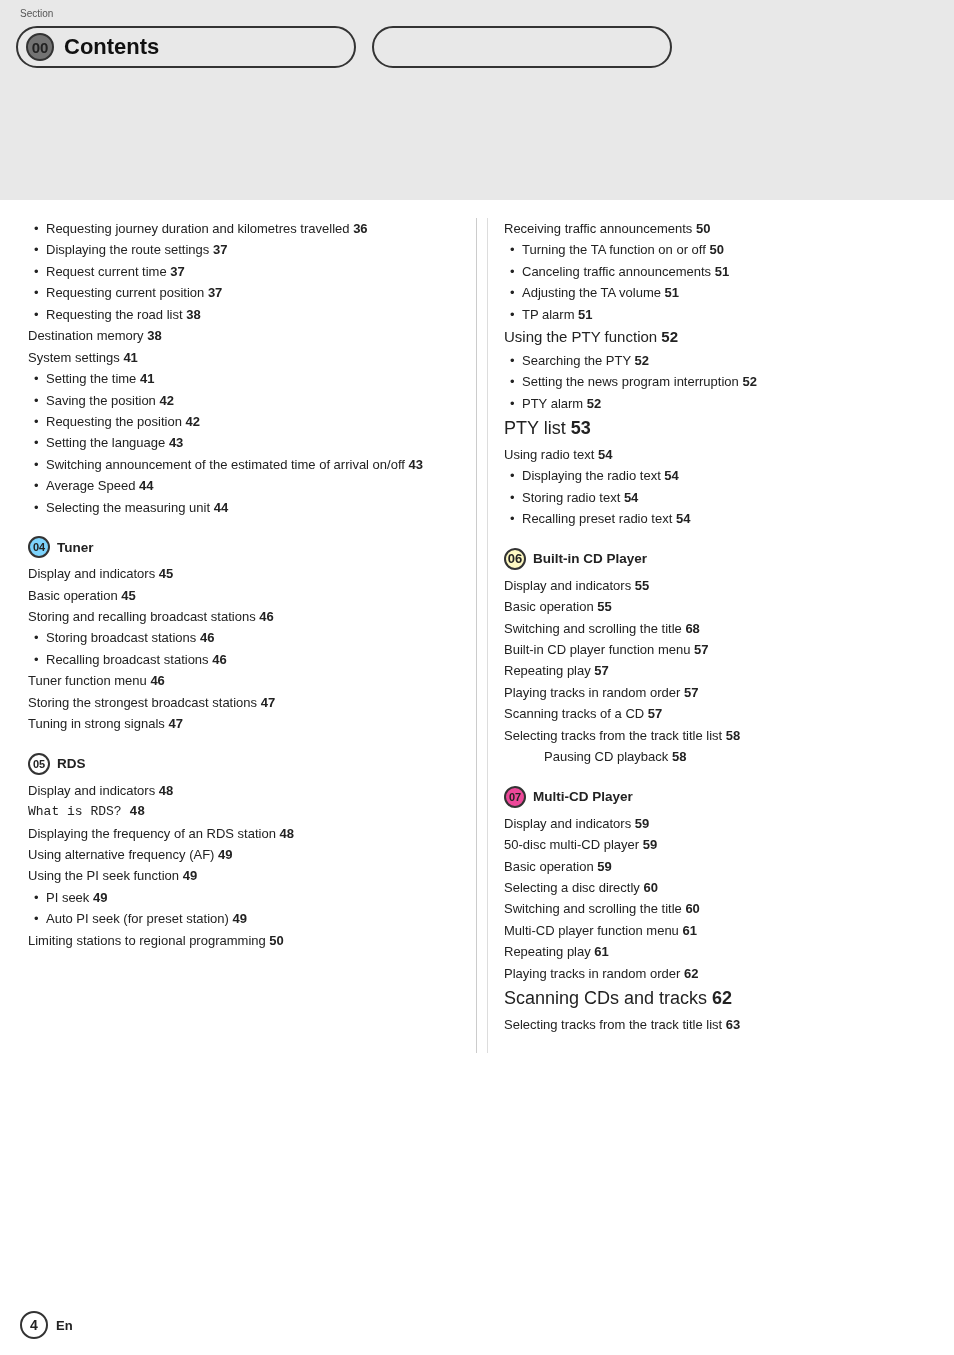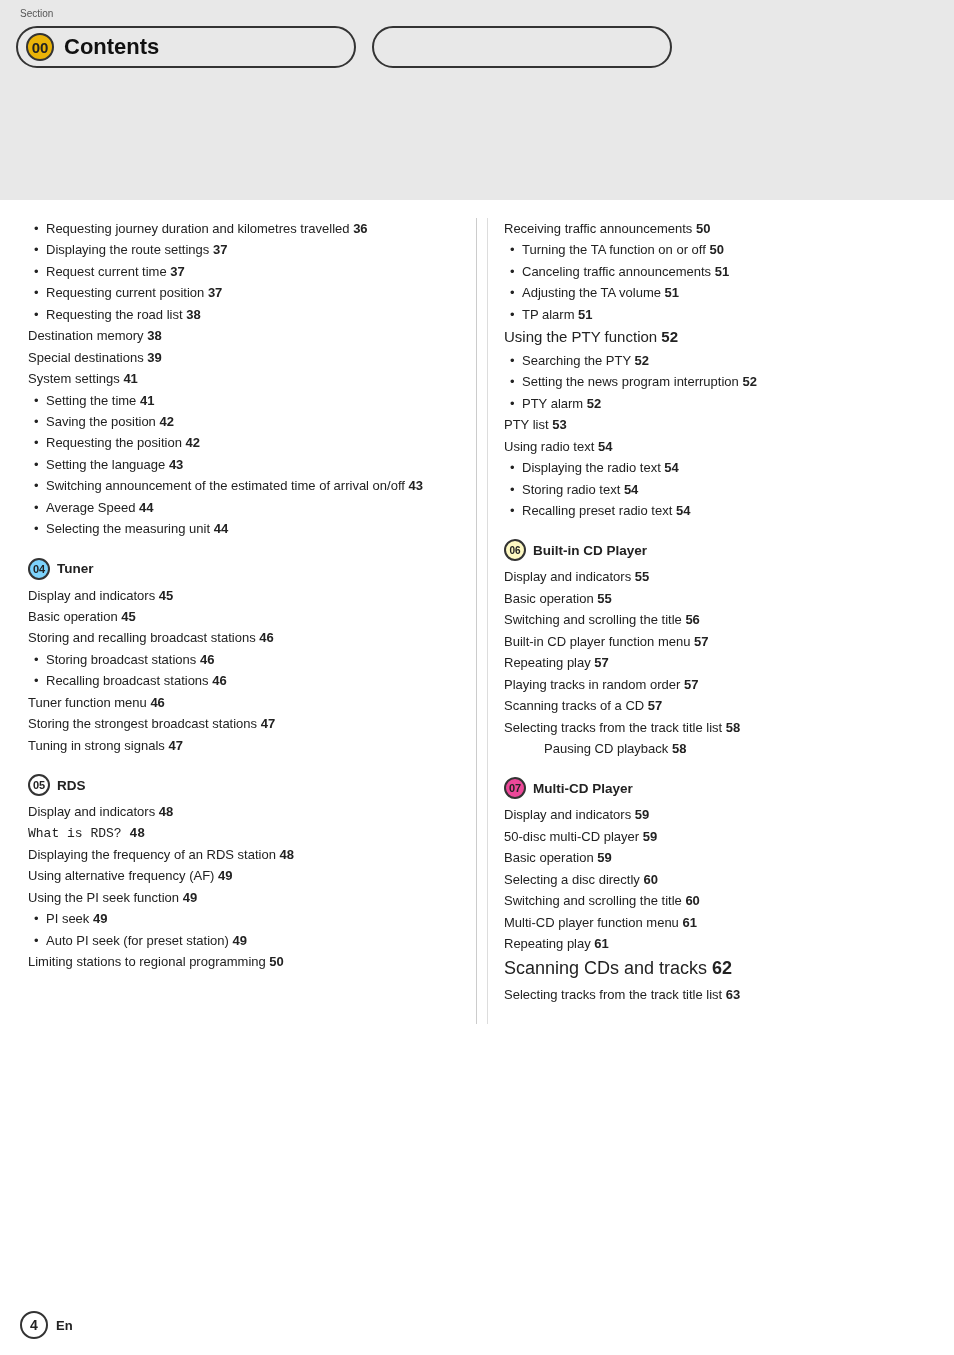--- a/index.html
+++ b/index.html
@@ -29,21 +29,21 @@
       border-left: 1px solid #ddd;
     }
   </style>
 </head>
 <body>
 
 <div style="position:relative; background:#e8e8e8; padding: 8px 16px 0 16px; height: 200px;">
   <div style="font-size:10px; color:#555; position:absolute; top:8px; left:20px;">Section</div>
   <div style="display:flex; gap:16px; margin-top:18px; align-items:center;">
     <div style="display:flex; align-items:center; border: 2px solid #333; border-radius: 22px; padding: 5px 30px 5px 8px; background: #e8e8e8; min-width: 340px;">
-      <div style="display:inline-flex; align-items:center; justify-content:center; width:28px; height:28px; border:2px solid #333; border-radius:50%; font-weight:bold; font-size:15px; background:#eab308; flex-shrink:0; margin-right:10px;">00</div>
+      <div style="display:inline-flex; align-items:center; justify-content:center; width:28px; height:28px; border:2px solid #333; border-radius:50%; font-weight:bold; font-size:15px; background:#737373; flex-shrink:0; margin-right:10px;">00</div>
       <span style="font-size:22px; font-weight:bold; color:#111;">Contents</span>
     </div>
     <div style="border: 2px solid #333; border-radius: 22px; padding: 5px 30px; background: #e8e8e8; min-width: 300px; height: 42px;"></div>
   </div>
 </div>
 
 <div class="main-content" style="display:flex; padding: 18px 28px 60px 28px; gap: 0;">
 
   <div class="col-left" style="flex:1; padding-right: 16px;">
 
@@ -57,21 +57,20 @@
       <div style="padding-left: 18px; position:relative; line-height:1.65; font-size:13px;">
         <span style="position:absolute; left:6px;">•</span>Request current time <span style="font-weight:bold;">37</span>
       </div>
       <div style="padding-left: 18px; position:relative; line-height:1.65; font-size:13px;">
         <span style="position:absolute; left:6px;">•</span>Requesting current position <span style="font-weight:bold;">37</span>
       </div>
       <div style="padding-left: 18px; position:relative; line-height:1.65; font-size:13px;">
         <span style="position:absolute; left:6px;">•</span>Requesting the road list <span style="font-weight:bold;">38</span>
       </div>
       <div style="line-height:1.65; font-size:13px;">Destination memory <span style="font-weight:bold;">38</span></div>
-      <div style="line-height:1.65; font-size:13px;">Special destinations <span style="font-weight:bold;">39</span></div>
       <div style="line-height:1.65; font-size:13px;">System settings <span style="font-weight:bold;">41</span></div>
       <div style="padding-left: 18px; position:relative; line-height:1.65; font-size:13px;">
         <span style="position:absolute; left:6px;">•</span>Setting the time <span style="font-weight:bold;">41</span>
       </div>
       <div style="padding-left: 18px; position:relative; line-height:1.65; font-size:13px;">
         <span style="position:absolute; left:6px;">•</span>Saving the position <span style="font-weight:bold;">42</span>
       </div>
       <div style="padding-left: 18px; position:relative; line-height:1.65; font-size:13px;">
         <span style="position:absolute; left:6px;">•</span>Requesting the position <span style="font-weight:bold;">42</span>
       </div>
@@ -150,61 +149,62 @@
       <div style="line-height:1.65; font-size:15px;">Using the PTY function <span style="font-weight:bold;">52</span></div>
       <div style="padding-left: 18px; position:relative; line-height:1.65; font-size:13px;">
         <span style="position:absolute; left:6px;">•</span>Searching the PTY <span style="font-weight:bold;">52</span>
       </div>
       <div style="padding-left: 18px; position:relative; line-height:1.65; font-size:13px;">
         <span style="position:absolute; left:6px;">•</span>Setting the news program interruption <span style="font-weight:bold;">52</span>
       </div>
       <div style="padding-left: 18px; position:relative; line-height:1.65; font-size:13px;">
         <span style="position:absolute; left:6px;">•</span>PTY alarm <span style="font-weight:bold;">52</span>
       </div>
-      <div style="line-height:1.65; font-size:13px;">PTY list <span style="font-weight:bold;">53</span></div>
+      <div style="line-height:1.65; font-size:18px;">PTY list <span style="font-weight:bold;">53</span></div>
       <div style="line-height:1.65; font-size:13px;">Using radio text <span style="font-weight:bold;">54</span></div>
       <div style="padding-left: 18px; position:relative; line-height:1.65; font-size:13px;">
         <span style="position:absolute; left:6px;">•</span>Displaying the radio text <span style="font-weight:bold;">54</span>
       </div>
       <div style="padding-left: 18px; position:relative; line-height:1.65; font-size:13px;">
         <span style="position:absolute; left:6px;">•</span>Storing radio text <span style="font-weight:bold;">54</span>
       </div>
       <div style="padding-left: 18px; position:relative; line-height:1.65; font-size:13px;">
         <span style="position:absolute; left:6px;">•</span>Recalling preset radio text <span style="font-weight:bold;">54</span>
       </div>
     </div>
 
     <div style="margin-bottom: 18px;">
       <div style="display:flex; align-items:center; gap:7px; font-weight:bold; font-size:13.5px; margin-bottom:5px;">
-        <div style="display:inline-flex; align-items:center; justify-content:center; width:22px; height:22px; border:2px solid #333; border-radius:50%; font-weight:bold; font-size:10px; background:#fef9c3; flex-shrink:0;">06</div>
+        <div style="display:inline-flex; align-items:center; justify-content:center; width:22px; height:22px; border:2px solid #333; border-radius:50%; font-weight:bold; font-size:13px; background:#fef9c3; flex-shrink:0;">06</div>
         <span>Built-in CD Player</span>
       </div>
       <div style="line-height:1.65; font-size:13px;">Display and indicators <span style="font-weight:bold;">55</span></div>
       <div style="line-height:1.65; font-size:13px;">Basic operation <span style="font-weight:bold;">55</span></div>
-      <div style="line-height:1.65; font-size:13px;">Switching and scrolling the title <span style="font-weight:bold;">56</span></div>
+      <div style="line-height:1.65; font-size:13px;">Switching and scrolling the title <span style="font-weight:bold;">68</span></div>
       <div style="line-height:1.65; font-size:13px;">Built-in CD player function menu <span style="font-weight:bold;">57</span></div>
       <div style="line-height:1.65; font-size:13px;">Repeating play <span style="font-weight:bold;">57</span></div>
       <div style="line-height:1.65; font-size:13px;">Playing tracks in random order <span style="font-weight:bold;">57</span></div>
       <div style="line-height:1.65; font-size:13px;">Scanning tracks of a CD <span style="font-weight:bold;">57</span></div>
       <div style="line-height:1.65; font-size:13px;">Selecting tracks from the track title list <span style="font-weight:bold;">58</span></div>
       <div style="line-height:1.65; font-size:13px;margin-left:40px;">Pausing CD playback <span style="font-weight:bold;">58</span></div>
     </div>
 
     <div style="margin-bottom: 18px;">
       <div style="display:flex; align-items:center; gap:7px; font-weight:bold; font-size:13.5px; margin-bottom:5px;">
         <div style="display:inline-flex; align-items:center; justify-content:center; width:22px; height:22px; border:2px solid #333; border-radius:50%; font-weight:bold; font-size:11px; background:#ec4899; flex-shrink:0;">07</div>
         <span>Multi-CD Player</span>
       </div>
       <div style="line-height:1.65; font-size:13px;">Display and indicators <span style="font-weight:bold;">59</span></div>
       <div style="line-height:1.65; font-size:13px;">50-disc multi-CD player <span style="font-weight:bold;">59</span></div>
       <div style="line-height:1.65; font-size:13px;">Basic operation <span style="font-weight:bold;">59</span></div>
       <div style="line-height:1.65; font-size:13px;">Selecting a disc directly <span style="font-weight:bold;">60</span></div>
       <div style="line-height:1.65; font-size:13px;">Switching and scrolling the title <span style="font-weight:bold;">60</span></div>
       <div style="line-height:1.65; font-size:13px;">Multi-CD player function menu <span style="font-weight:bold;">61</span></div>
       <div style="line-height:1.65; font-size:13px;">Repeating play <span style="font-weight:bold;">61</span></div>
+      <div style="line-height:1.65; font-size:13px;">Playing tracks in random order <span style="font-weight:bold;">62</span></div>
       <div style="line-height:1.65; font-size:18px;">Scanning CDs and tracks <span style="font-weight:bold;">62</span></div>
       <div style="line-height:1.65; font-size:13px;">Selecting tracks from the track title list <span style="font-weight:bold;">63</span></div>
     </div>
 
   </div>
 </div>
 
 <div style="position:absolute; bottom:16px; left:20px; display:flex; align-items:center; gap:8px;">
   <div style="display:inline-flex; align-items:center; justify-content:center; width:28px; height:28px; border:2px solid #333; border-radius:50%; font-weight:bold; font-size:14px;">4</div>
   <span style="font-size:13px; font-weight:bold;">En</span>

